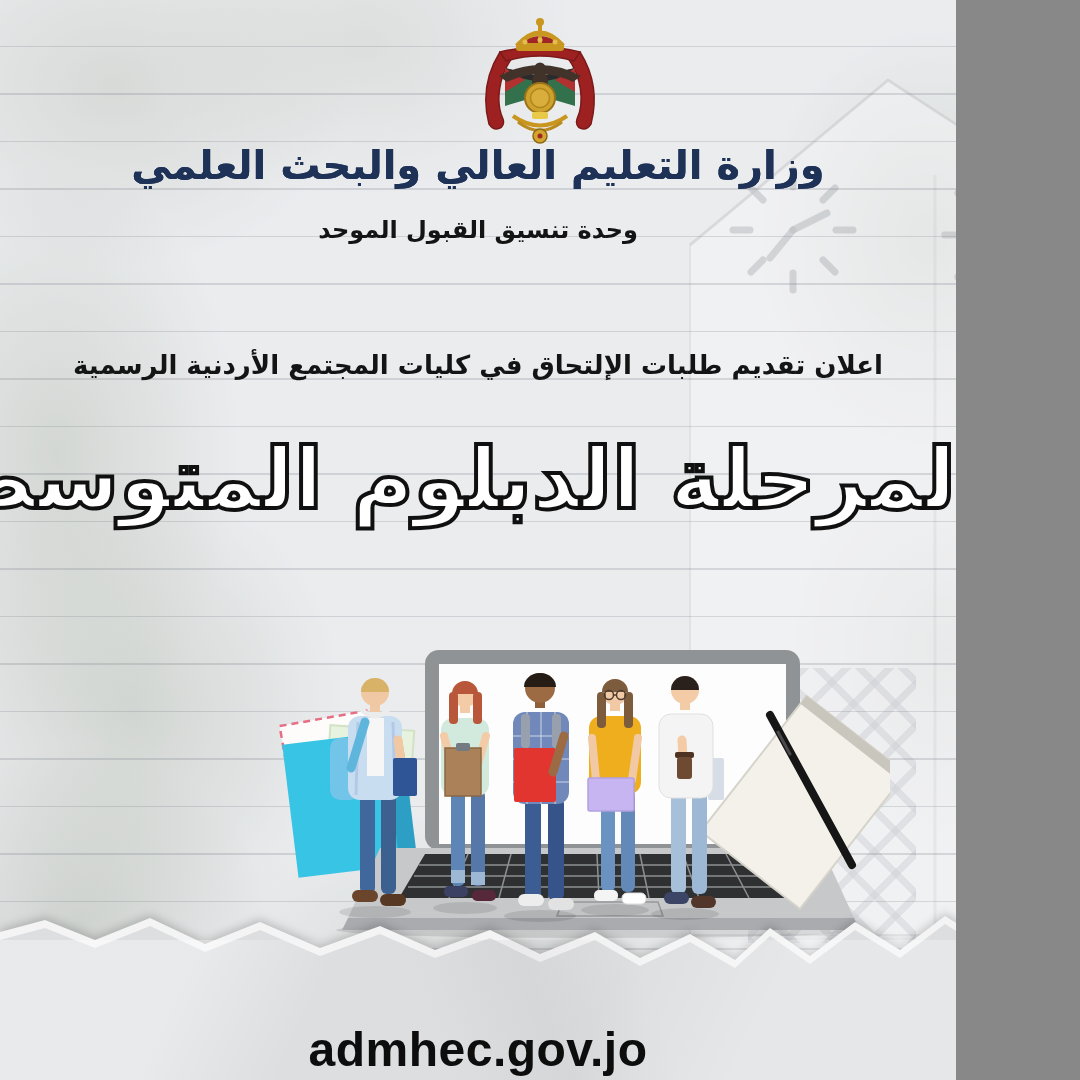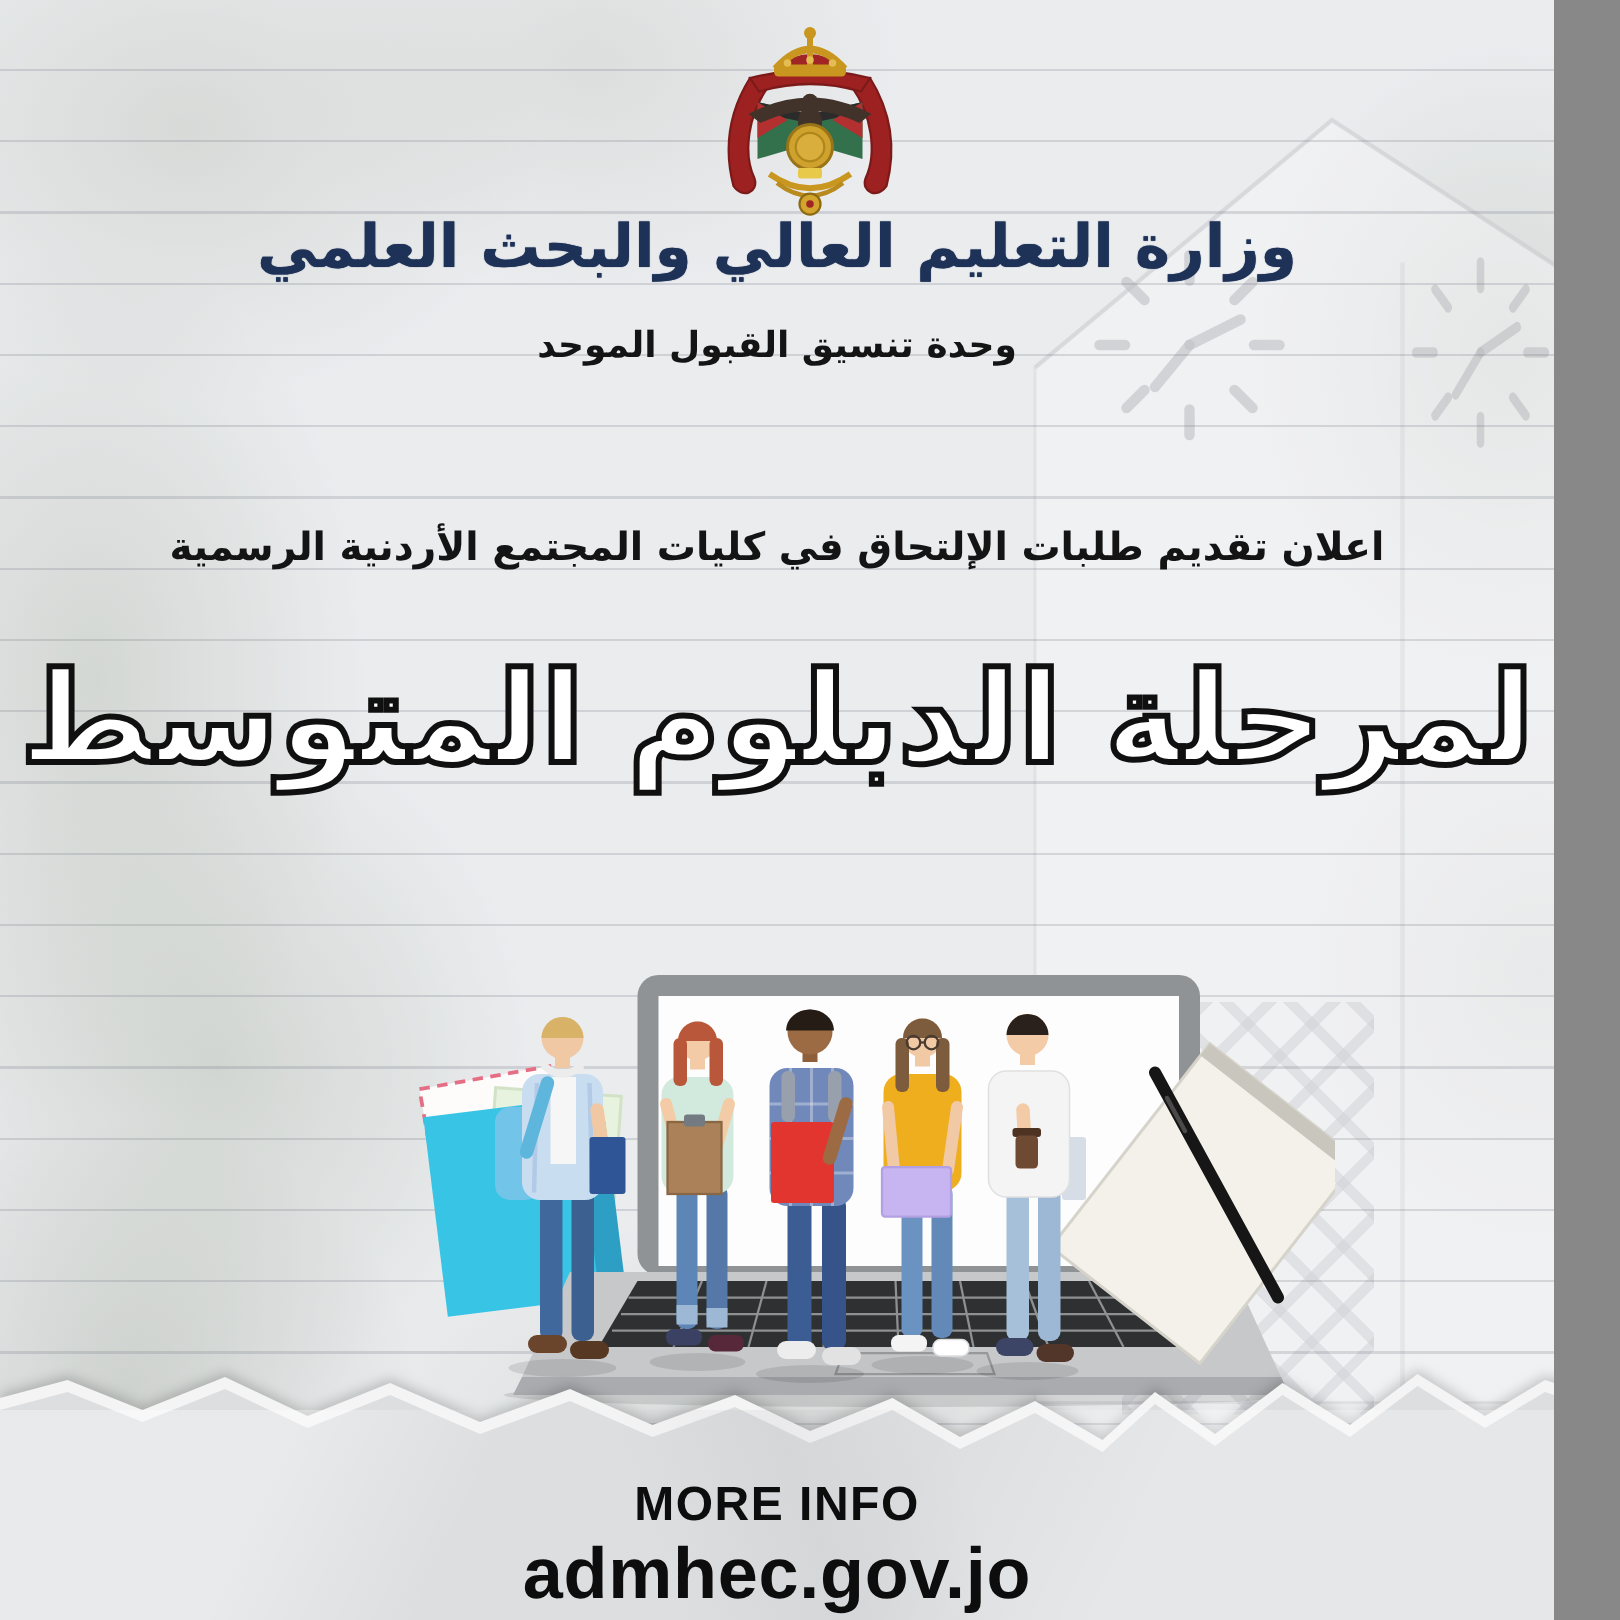--- a/index.html
+++ b/index.html
@@ -1,21 +1,21 @@
 <!DOCTYPE html>
 <html lang="ar" style="--ink: #141414; --navy: #1e3258; --paper: #e9ebed; --torn-paper: #dcdee0; --crown-red: #9e2121; --gold: #c9961f;"><head>
 <meta charset="utf-8">
 <style>
   :root{
     --ink:#141414; --navy:#1e3258; --paper:#e9ebed; --torn-paper:#dcdee0;
     --crown-red:#9e2121; --gold:#c9961f;
   }
   html,body{margin:0;padding:0;background:#888;}
   .poster{
-    position:relative;width:1036px;height:1080px;overflow:hidden;
+    position:relative;width:956px;height:1080px;overflow:hidden;
     background:var(--paper);
     font-family:"DejaVu Sans",sans-serif;
   }
   
   .foliage{
     position:absolute;inset:0;z-index:1;
     background:
       radial-gradient(ellipse 340px 260px at 12% 8%, rgba(168,174,160,.42), transparent 70%),
       radial-gradient(ellipse 300px 220px at 38% 4%, rgba(175,180,168,.35), transparent 70%),
       radial-gradient(ellipse 260px 420px at 6% 42%, rgba(150,160,140,.40), transparent 70%),
@@ -335,16 +335,15 @@
   <svg class="torn" width="1080" height="210" viewBox="0 0 1080 210">
     <polygon fill="#f4f4f5" points="0,62 45,50 95,70 150,48 205,74 260,52 320,78 380,56 435,80 490,60
       540,84 595,62 640,88 690,64 735,90 770,58 810,86 855,52 900,80 945,46 990,74 1030,50 1080,66
       1080,210 0,210"></polygon>
     <polygon fill="var(--torn-paper)" points="0,70 45,58 95,78 150,56 205,82 260,60 320,86 380,64 435,88 490,68
       540,92 595,70 640,96 690,72 735,98 770,66 810,94 855,60 900,88 945,54 990,82 1030,58 1080,74
       1080,210 0,210"></polygon>
   </svg>
   <div class="footer-paper-texture"></div>
 
-  <div class="more-info">MORE INFO</div>
   <a class="website" href="#">admhec.gov.jo</a>
 
 </div>
 
 </body></html>

